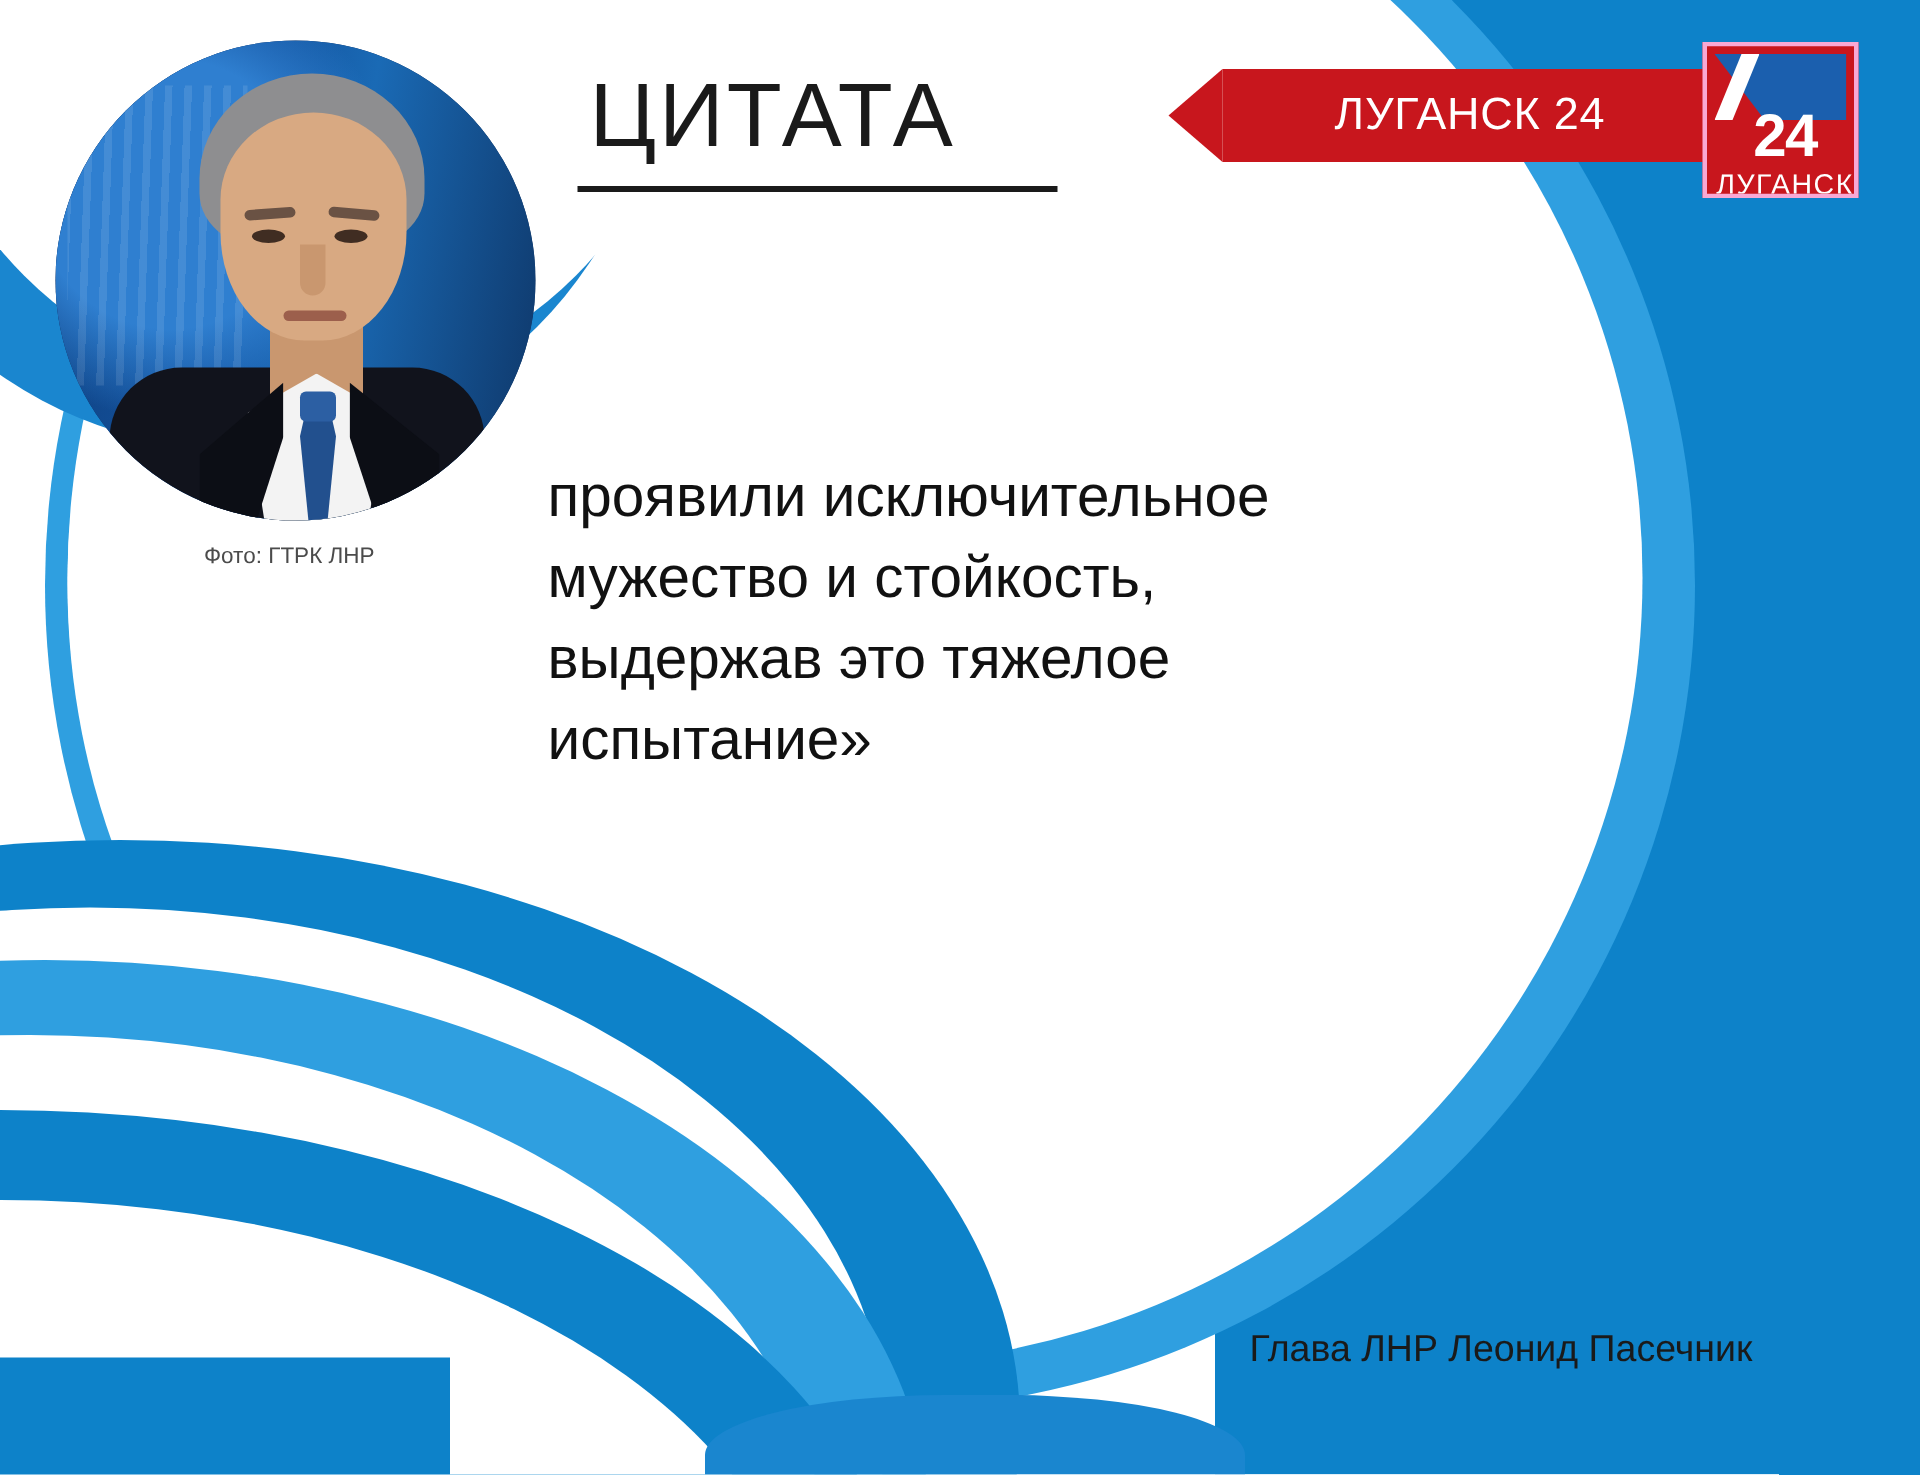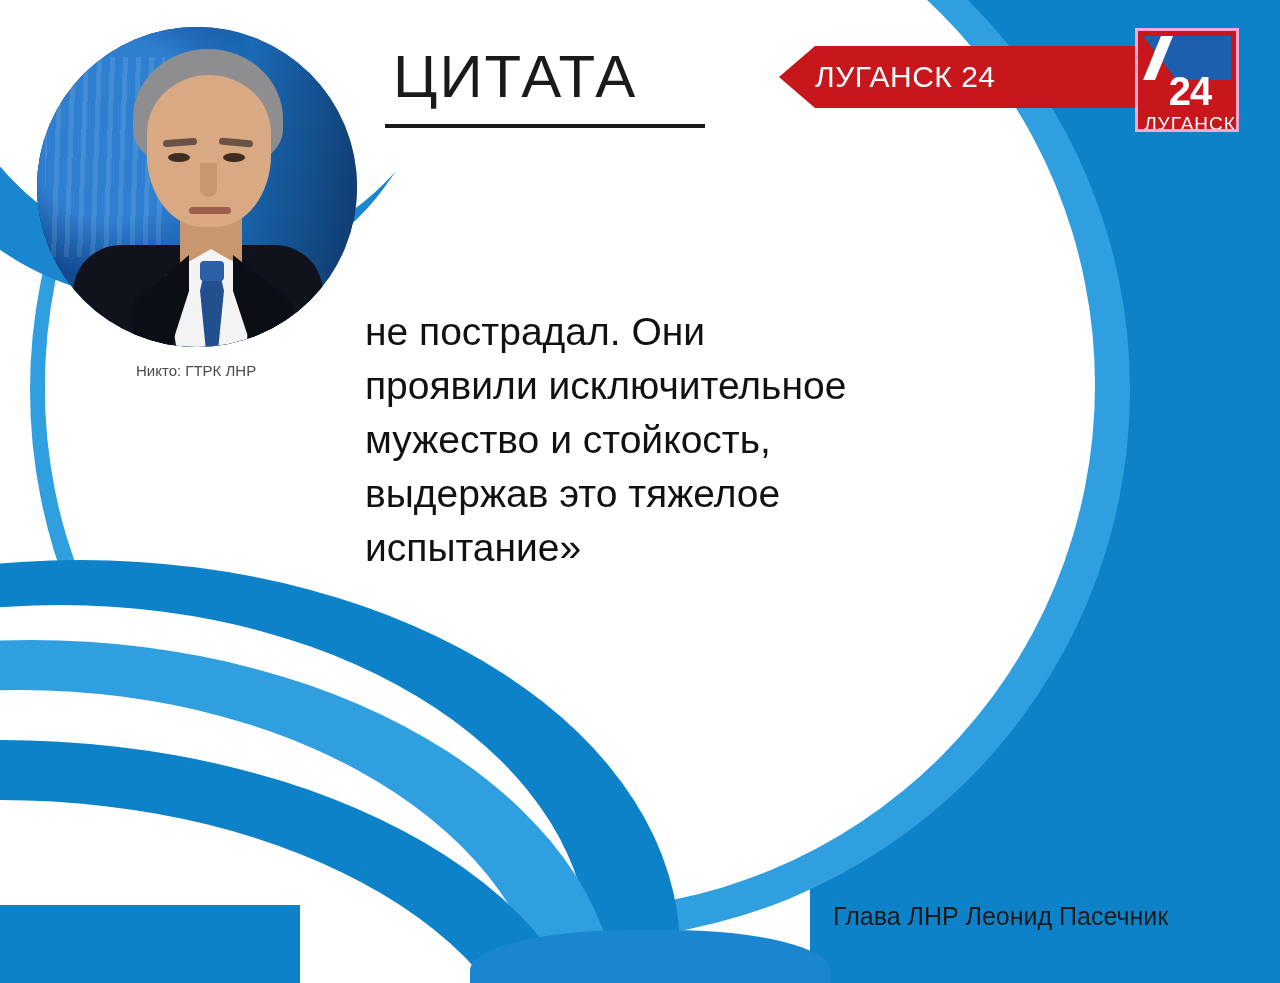--- a/index.html
+++ b/index.html
@@ -181,20 +181,21 @@
     border-bottom: 31px solid transparent;
     border-right: 36px solid #c8161d;
   }
   .channel-name {
     position: absolute;
     left: 815px;
     top: 46px;
     width: 330px;
     height: 50px;
     line-height: 62px;
+    text-align: center;
     color: #ffffff;
     font-size: 30px;
     letter-spacing: 0.5px;
     z-index: 6;
   }
 
   
   .logo {
     position: absolute;
     left: 1135px;
@@ -455,21 +456,20 @@
   }
 
   
   .attribution {
     position: absolute;
     left: 833px;
     top: 885px;
     font-size: 25px;
     color: #1a1a1a;
     z-index: 8;
-    margin-top: 17px;
   }
 </style>
 </head>
 <body>
 
 <div class="card">
 
   <div class="bg">
     <div class="shape-right"></div>
     <div class="shape-right-ring"></div>
@@ -517,24 +517,23 @@
     <div class="p-face"></div>
     <div class="p-brow-l"></div>
     <div class="p-brow-r"></div>
     <div class="p-eye-l"></div>
     <div class="p-eye-r"></div>
     <div class="p-nose"></div>
     <div class="p-mouth"></div>
 
   </div>
 
-  <div class="photo-credit">Никто: ГТРК ЛНР</div>
+  <div class="photo-credit">Фото: ГТРК ЛНР</div>
 
   <div class="quote">
-    <p>не пострадал. Они</p>
     <p>проявили исключительное</p>
     <p>мужество и стойкость,</p>
     <p>выдержав это тяжелое</p>
     <p>испытание»</p>
   </div>
 
   <div class="attribution">Глава ЛНР Леонид Пасечник</div>
 
 </div>
 

